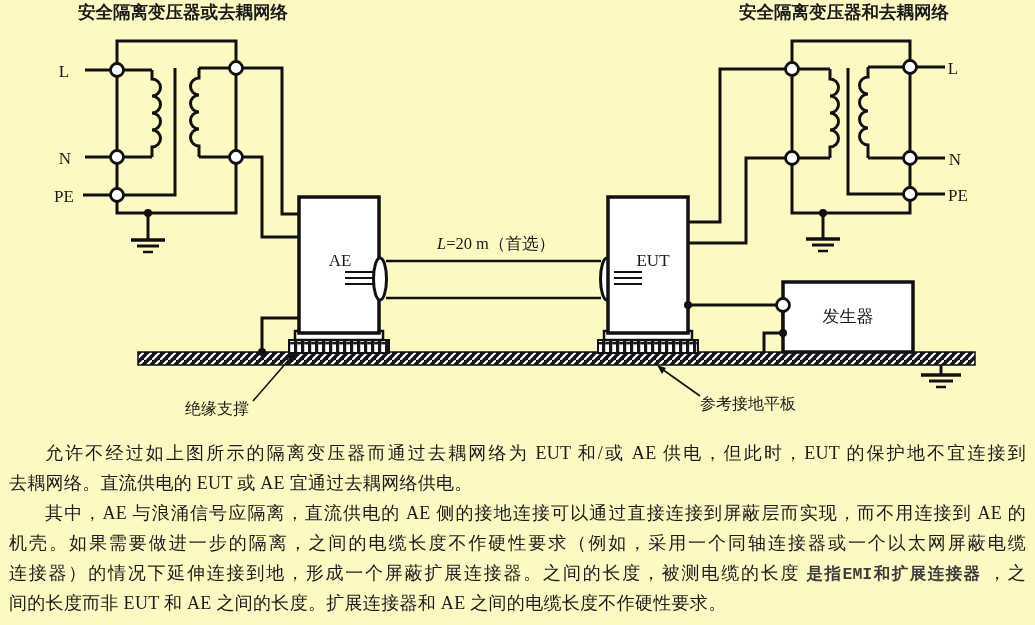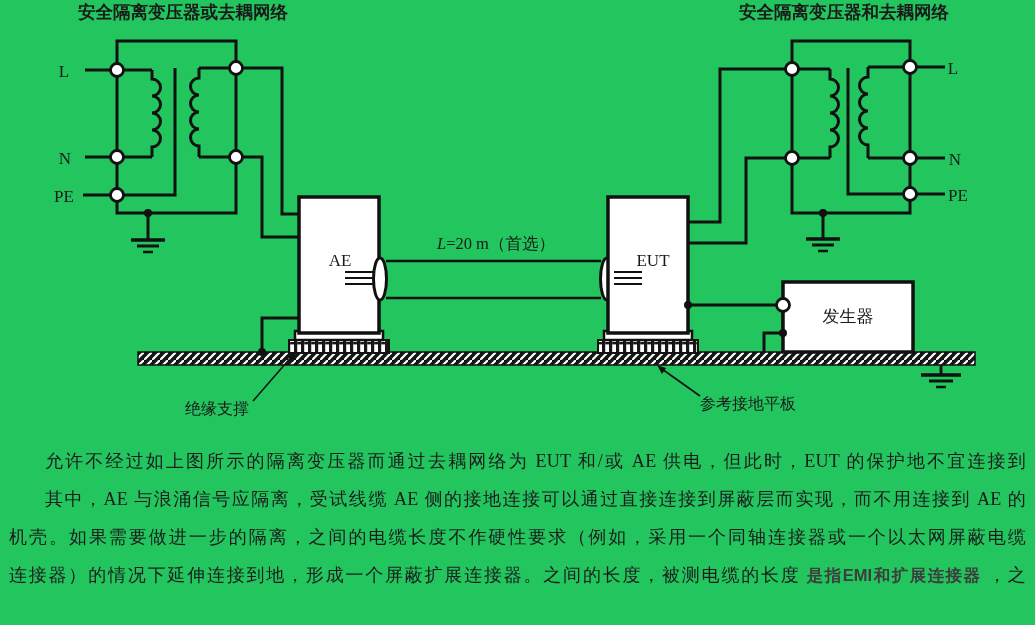--- a/index.html
+++ b/index.html
@@ -1,41 +1,41 @@
 <!DOCTYPE html>
 <html><head>
 <meta charset="utf-8">
 <style>
   html,body { margin:0; padding:0; background:#ffffff; }
   .page {
     position:relative; width:1035px; height:625px;
-    background:#22c55e; overflow:hidden;
+    background:#fef9c3; overflow:hidden;
     font-family:"Liberation Serif","DejaVu Serif",serif;
     color:#1c1c1c;
   }
   .diagram { position:absolute; top:0; left:0; }
   .diagram text {
     fill:#1a1a1a;
     font-family:"Liberation Serif","DejaVu Serif",serif;
   }
   .t-title { font-size:17.5px; font-weight:bold; }
   .t-term  { font-size:17px; }
   .t-box   { font-size:17px; }
   .t-note  { font-size:16px; }
   .t-cable { font-size:16.5px; }
   .it { font-style:italic; }
   .bodytext {
     position:absolute; left:9px; top:438px; width:1017px;
     font-size:18px; line-height:30px; letter-spacing:0.3px; color:#1c1c1c;
   }
-  .line { height:30px; overflow:hidden; white-space:nowrap;margin-top:8px; }
+  .line { height:30px; overflow:hidden; white-space:nowrap; }
   .line.j { white-space:normal; text-align:justify; text-align-last:justify; }
   .line.indent { text-indent:36px; }
   .ins {
-    font-family:Liberation Sans, sans-serif;
+    font-family:Liberation Mono, monospace;
     font-weight:bold; font-size:16.5px; color:#3d3d3d; letter-spacing:0;
   }
 </style>
 </head>
 <body>
 
 <div class="page">
 
   <svg class="diagram" width="1035" height="438" viewBox="0 0 1035 438">
     <defs>
@@ -168,24 +168,30 @@
     <text class="t-box" x="848" y="322" text-anchor="middle">发生器</text>
 
     <text class="t-note" x="185" y="414">绝缘支撑</text>
     <text class="t-note" x="700" y="409">参考接地平板</text>
   </svg>
 
   <div class="bodytext">
     <div class="line j indent">
       <span>允许不经过如上图所示的隔离变压器而通过去耦网络为 EUT 和/或 AE 供电，但此时，EUT 的保护地不宜连接到</span>
     </div>
+    <div class="line">
+      <span>去耦网络。直流供电的 EUT 或 AE 宜通过去耦网络供电。</span>
+    </div>
     <div class="line j indent">
-      <span>其中，AE 与浪涌信号应隔离，受试线缆 AE 侧的接地连接可以通过直接连接到屏蔽层而实现，而不用连接到 AE 的</span>
+      <span>其中，AE 与浪涌信号应隔离，直流供电的 AE 侧的接地连接可以通过直接连接到屏蔽层而实现，而不用连接到 AE 的</span>
     </div>
     <div class="line j">
       <span>机壳。如果需要做进一步的隔离，之间的电缆长度不作硬性要求（例如，采用一个同轴连接器或一个以太网屏蔽电缆</span>
     </div>
     <div class="line j">
       <span>连接器）的情况下延伸连接到地，形成一个屏蔽扩展连接器。之间的长度，被测电缆的长度 </span><span class="ins">是指EMI和扩展连接器</span><span> ，之</span>
     </div>
+    <div class="line">
+      <span>间的长度而非 EUT 和 AE 之间的长度。扩展连接器和 AE 之间的电缆长度不作硬性要求。</span>
+    </div>
   </div>
 
 </div>
 
 </body></html>

